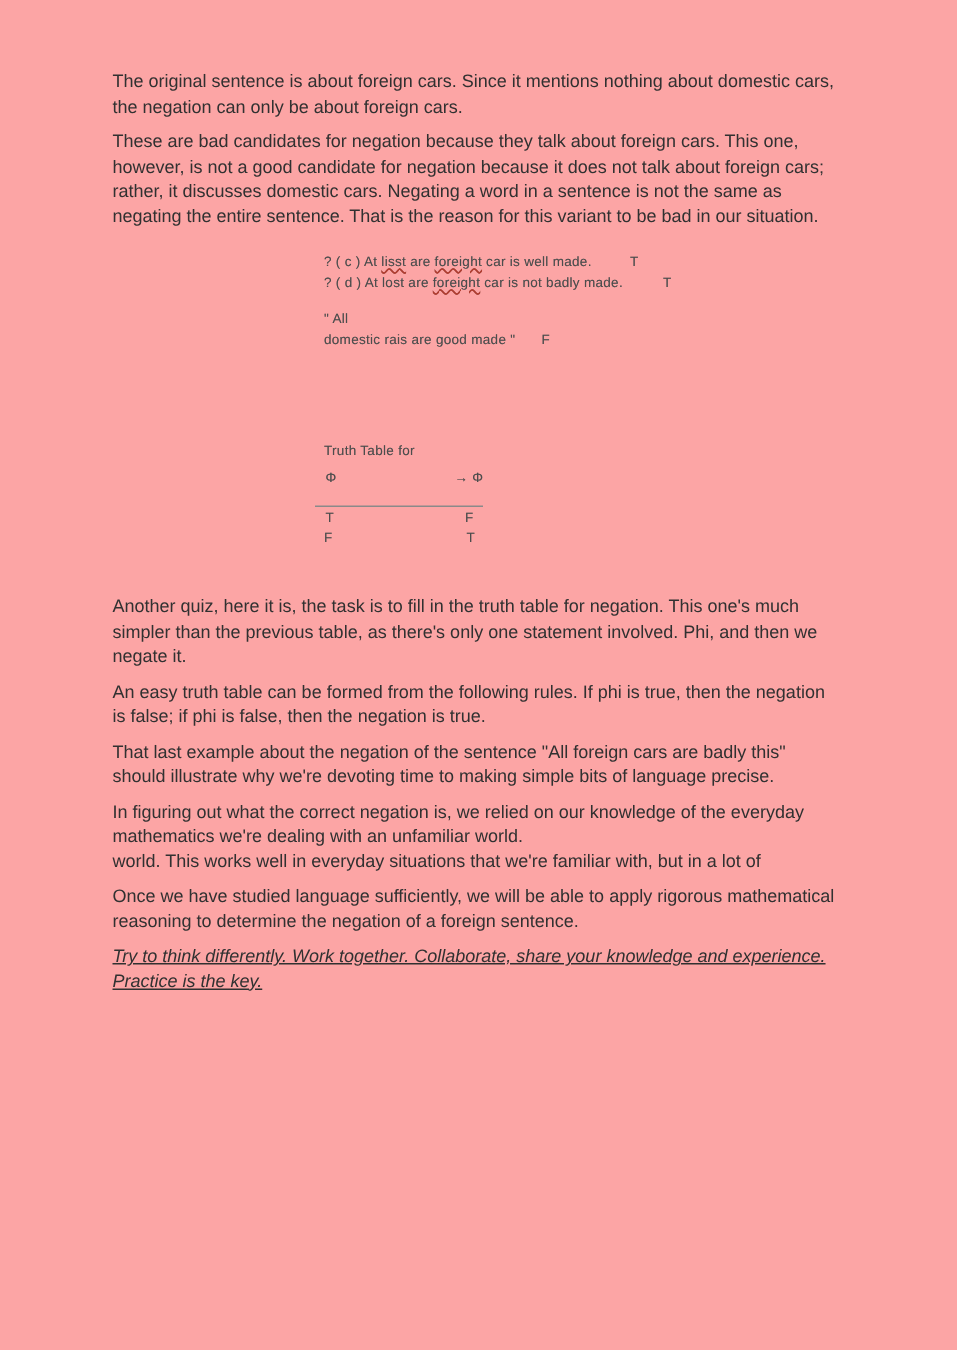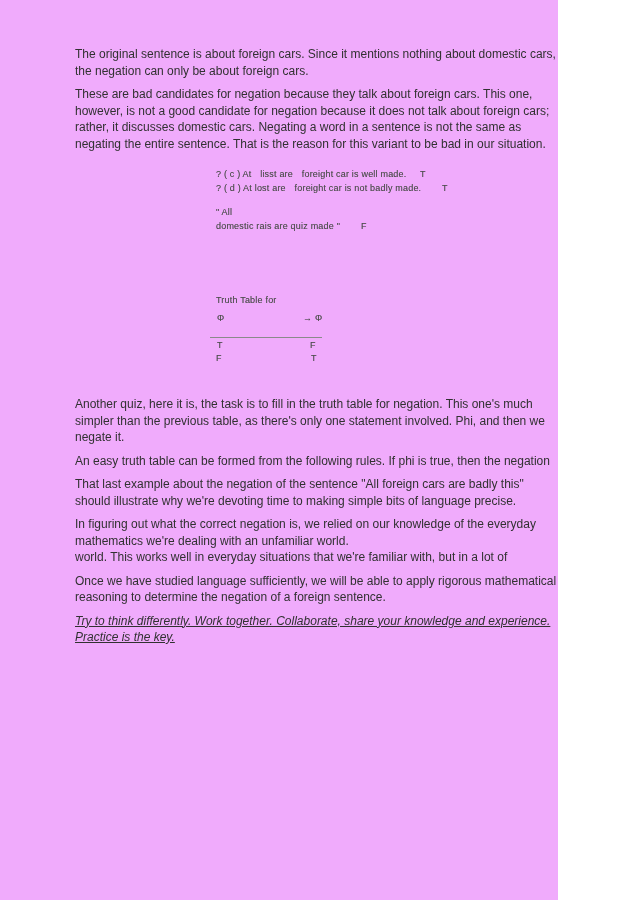--- a/index.html
+++ b/index.html
@@ -5,23 +5,23 @@
   html, body {
     margin: 0;
     padding: 0;
     width: 638px;
     height: 900px;
     background: #ffffff;
     font-family: "Liberation Sans", sans-serif;
   }
   .page {
     position: relative;
-    width: 558px;
+    width: 638px;
     height: 900px;
-    background: #f0abfc;
+    background: #fca5a5;
     overflow: hidden;
   }
   .content {
     position: absolute;
     left: 75px;
     top: 46px;
     width: 518px;
     color: #313131;
     font-size: 12px;
   }
@@ -42,25 +42,25 @@
     letter-spacing: 0.2px;
     text-shadow: 0 0 0.4px rgba(90,90,90,0.55);
   }
   .s-line {
     position: absolute;
     left: 0;
     line-height: 12px;
     white-space: pre;
   }
   .sq {
+    text-decoration: underline;
     text-decoration-style: wavy;
     text-decoration-color: #b23b2e;
     text-decoration-thickness: 1px;
     text-underline-offset: 1px;
-    margin-left: 6px;
   }
   .ans { position: absolute; top: 0; }
   .tt-cell { position: absolute; top: 0; }
   .tt-rule {
     position: absolute;
     top: 172px;
     left: -6px;
     width: 112px;
     border-top: 1px solid #8a8a8a;
   }
@@ -80,37 +80,38 @@
       <div class="pline">These are bad candidates for negation because they talk about foreign cars. This one,</div>
       <div class="pline">however, is not a good candidate for negation because it does not talk about foreign cars;</div>
       <div class="pline">rather, it discusses domestic cars. Negating a word in a sentence is not the same as</div>
       <div class="pline">negating the entire sentence. That is the reason for this variant to be bad in our situation.</div>
     </div>
 
     <div class="scan">
       <div class="s-line" style="top:3px"><span>? ( c ) At </span><span class="sq">lisst</span><span> are </span><span class="sq">foreight</span><span> car is well made.</span><span class="ans" style="left:204px">T</span></div>
       <div class="s-line" style="top:17px"><span>? ( d ) At lost are </span><span class="sq">foreight</span><span> car is not badly made.</span><span class="ans" style="left:226px">T</span></div>
       <div class="s-line" style="top:41px">" All</div>
-      <div class="s-line" style="top:55px"><span>domestic rais are quiz made "</span><span class="ans" style="left:145px">F</span></div>
+      <div class="s-line" style="top:55px"><span>domestic rais are good made "</span><span class="ans" style="left:145px">F</span></div>
 
       <div class="s-line" style="top:129px">Truth Table for</div>
       <div class="s-line" style="top:147px"><span class="tt-cell" style="left:1px">Φ</span><span class="tt-cell" style="left:87px">→ Φ</span></div>
       <div class="tt-rule"></div>
       <div class="s-line" style="top:174px"><span class="tt-cell" style="left:1px">T</span><span class="tt-cell" style="left:94px">F</span></div>
       <div class="s-line" style="top:187px"><span class="tt-cell" style="left:0px">F</span><span class="tt-cell" style="left:95px">T</span></div>
     </div>
 
     <div class="para">
       <div class="pline">Another quiz, here it is, the task is to fill in the truth table for negation. This one's much</div>
       <div class="pline">simpler than the previous table, as there's only one statement involved. Phi, and then we</div>
       <div class="pline">negate it.</div>
     </div>
 
     <div class="para">
       <div class="pline">An easy truth table can be formed from the following rules. If phi is true, then the negation</div>
+      <div class="pline">is false; if phi is false, then the negation is true.</div>
     </div>
 
     <div class="para">
       <div class="pline">That last example about the negation of the sentence "All foreign cars are badly this"</div>
       <div class="pline">should illustrate why we're devoting time to making simple bits of language precise.</div>
     </div>
 
     <div class="para">
       <div class="pline">In figuring out what the correct negation is, we relied on our knowledge of the everyday</div>
       <div class="pline">mathematics we're dealing with an unfamiliar world.</div>

